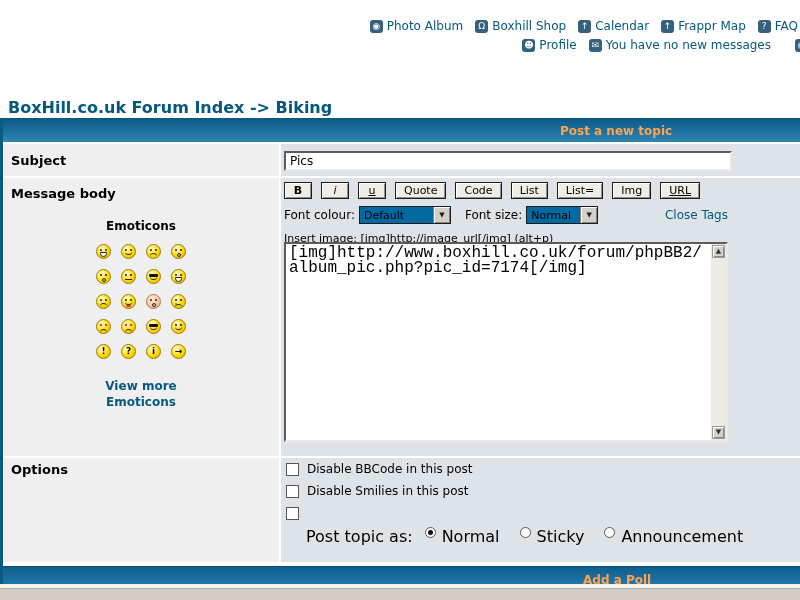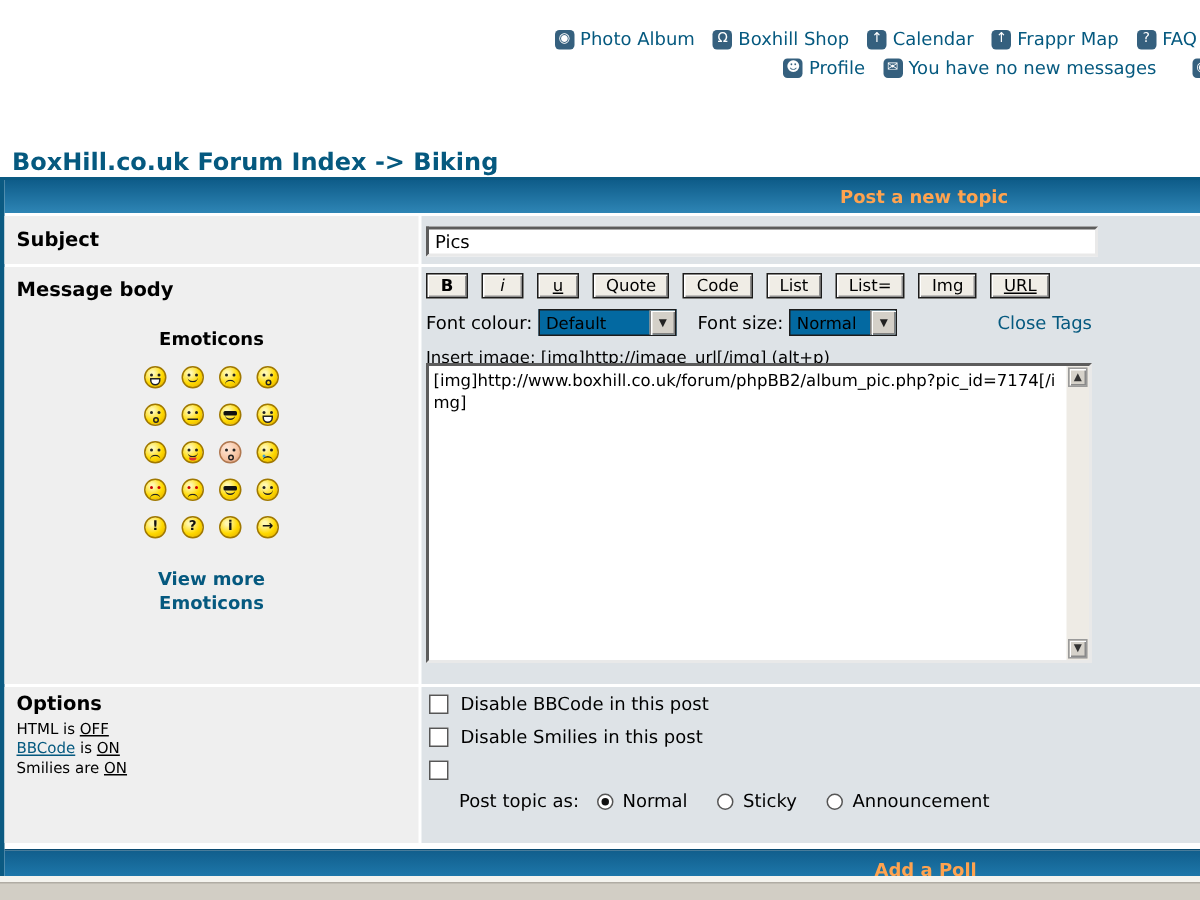--- a/index.html
+++ b/index.html
@@ -60,22 +60,22 @@
   .sel-btn{width:16px;background:#D4D0C8;border-left:1px solid #808080;
            box-shadow:inset 1px 1px 0 #fff,inset -1px -1px 0 #808080;
            display:flex;align-items:center;justify-content:center;font-size:7px;color:#222;}
   .gap14{width:14px;}
   .close-tags{margin-left:auto;color:#05597F;font-size:12px;}
   .hint{margin-top:8px;font-size:11px;}
 
   
   .tarea{position:absolute;left:3px;top:64px;width:444px;height:200px;background:#fff;
          border:2px solid;border-color:#5c5c5c #e9e9e9 #e9e9e9 #5c5c5c;box-sizing:border-box;}
-  .tatext{position:absolute;left:3px;top:2px;right:19px;font-size:11px;line-height:15px;
-          word-break:break-all;white-space:pre-wrap;}
+  .tatext{position:absolute;left:3px;top:2px;right:19px;font-size:16px;line-height:15px;
+          word-break:break-all;white-space:pre-wrap;font-family:Liberation Mono, monospace;}
   .vscroll{position:absolute;top:0;right:0;bottom:0;width:15px;background:#EEEBE5;}
   .sbtn{position:absolute;left:1px;width:13px;height:13px;background:#D6D2CA;
         border:1px solid #9a9a9a;box-shadow:inset 1px 1px 0 #fff,inset -1px -1px 0 #8a8a8a;
         box-sizing:border-box;display:flex;align-items:center;justify-content:center;
         font-size:7px;color:#333;line-height:1;}
   .sbtn-up{top:1px;} .sbtn-dn{bottom:1px;}
 
   
   .emo-title{text-align:center;font-size:12px;font-weight:bold;margin-top:18px;}
   .emo-grid{width:100px;margin:6px auto 0 auto;display:grid;
@@ -107,21 +107,21 @@
 
   
   .opt-lines{font-size:10px;padding-left:8px;margin-top:3px;line-height:13px;color:#000;}
   .u{text-decoration:underline;}
   .opt-link{color:#05597F;text-decoration:underline;}
   .cbcol{position:absolute;left:5px;top:3px;}
   .cbrow{display:flex;align-items:center;gap:8px;height:16px;margin-bottom:6px;font-size:12px;}
   .cb{width:13px;height:13px;background:#fff;border:1px solid #565656;box-sizing:border-box;
       position:relative;flex:0 0 auto;}
   .cb.checked::after{content:"✓";position:absolute;left:1px;top:-2px;font-size:11px;font-weight:bold;}
-  .radiorow{display:flex;align-items:center;gap:6px;margin-left:20px;margin-top:6px;font-size:12px;}
+  .radiorow{display:flex;gap:6px;margin-left:20px;margin-top:6px;font-size:16px;}
   .radio{width:11px;height:11px;border-radius:50%;background:#fff;border:1px solid #565656;
          position:relative;box-sizing:border-box;flex:0 0 auto;margin-left:10px;}
   .radio.selected::after{content:"";position:absolute;left:2px;top:2px;width:5px;height:5px;
          border-radius:50%;background:#111;}
   .radio-label{margin-right:4px;}
 
   
   .catrow{position:absolute;top:446px;left:0;right:0;height:18px;overflow:hidden;
           background:linear-gradient(#115E8C,#1E78AB);border-top:1px solid #0B4A70;}
   .catrow-title{position:absolute;left:580px;top:6px;font-size:12px;font-weight:bold;color:#FFA34F;}
@@ -275,35 +275,20 @@
           <div class="sbtn sbtn-up">▲</div>
           <div class="sbtn sbtn-dn">▼</div>
         </div>
       </div>
     </div>
   </div>
 
   <div class="row row-options">
     <div class="cell-l">
       <div class="lbl" style="padding-top:4px">Options</div>
-      <div class="opt-lines">
-        <div>
-          <span>HTML is</span>
-          <span class="u">OFF</span>
-        </div>
-        <div>
-          <a class="opt-link">BBCode</a>
-          <span>is</span>
-          <span class="u">ON</span>
-        </div>
-        <div>
-          <span>Smilies are</span>
-          <span class="u">ON</span>
-        </div>
-      </div>
     </div>
     <div class="cell-r">
       <div class="cbcol">
         <div class="cbrow">
           <span class="cb"></span>
           <span>Disable BBCode in this post</span>
         </div>
         <div class="cbrow">
           <span class="cb"></span>
           <span>Disable Smilies in this post</span>

